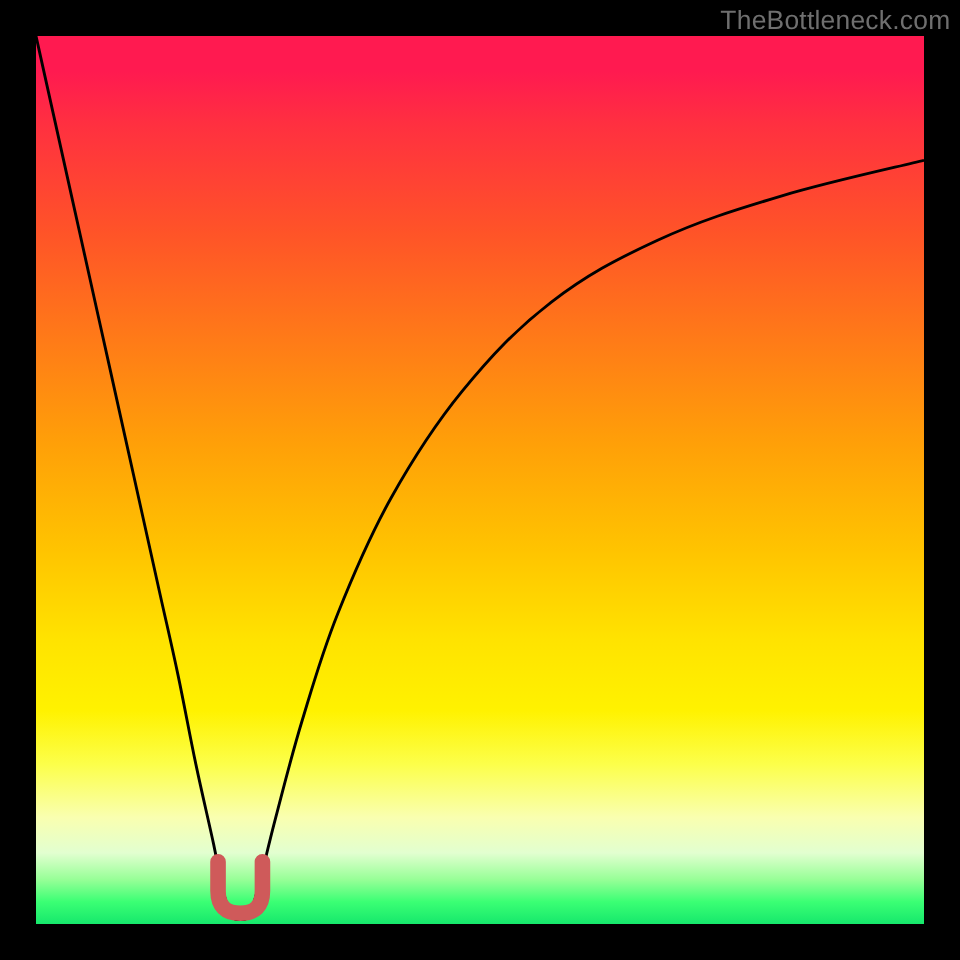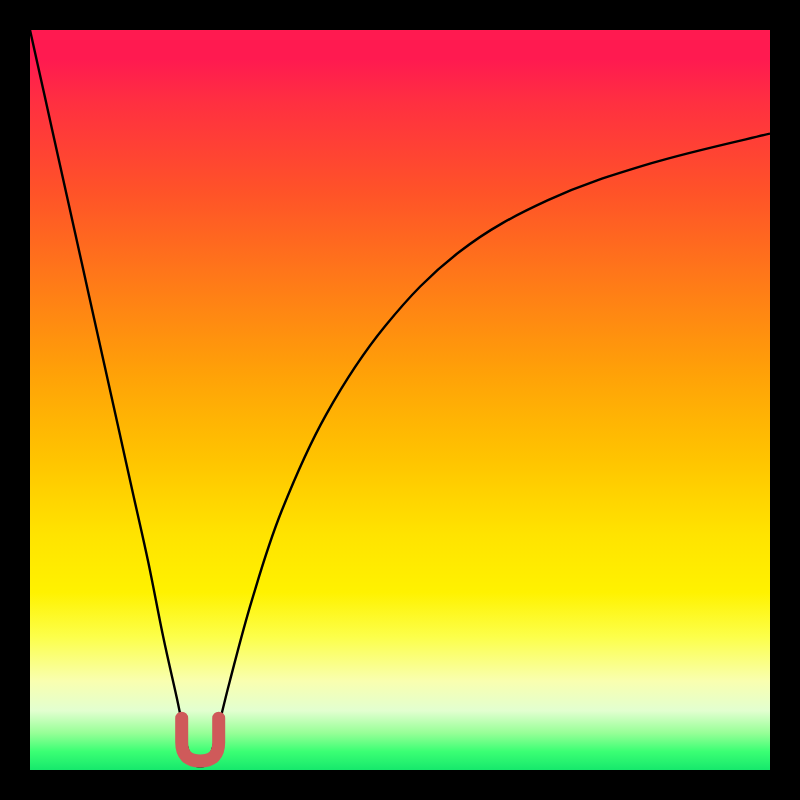--- a/index.html
+++ b/index.html
@@ -59,20 +59,21 @@
     letter-spacing: 0.2px;
     user-select: none;
     white-space: nowrap;
   }
 </style>
 </head>
 <body>
 
 <div class="frame">
 
+  <div class="watermark">TheBottleneck.com</div>
 
   <div class="plot">
     <svg class="svg-layer" viewBox="0 0 740 740" preserveAspectRatio="none">
       <path fill="none" stroke="#000000" stroke-width="2.4" d="M 0.00 0.00 C 2.66 11.99, 9.47 42.62, 14.80 66.60 C 20.13 90.58, 24.27 109.22, 29.60 133.20 C 34.93 157.18, 39.07 175.82, 44.40 199.80 C 49.73 223.78, 53.87 242.42, 59.20 266.40 C 64.53 290.38, 68.67 309.02, 74.00 333.00 C 79.33 356.98, 83.47 375.62, 88.80 399.60 C 94.13 423.58, 98.27 442.22, 103.60 466.20 C 108.93 490.18, 113.07 507.49, 118.40 532.80 C 123.73 558.11, 127.87 581.49, 133.20 606.80 C 138.53 632.11, 144.00 654.75, 148.00 673.40 C 152.00 692.05, 152.74 699.74, 155.40 710.40 C 158.06 721.06, 160.14 727.94, 162.80 732.60 C 165.46 737.26, 167.54 736.30, 170.20 736.30 C 172.86 736.30, 174.94 737.26, 177.60 732.60 C 180.26 727.94, 181.00 725.05, 185.00 710.40 C 189.00 695.75, 193.14 676.51, 199.80 651.20 C 206.46 625.89, 212.68 600.44, 222.00 569.80 C 231.32 539.16, 238.28 514.30, 251.60 481.00 C 264.92 447.70, 277.35 418.10, 296.00 384.80 C 314.65 351.50, 331.22 325.30, 355.20 296.00 C 379.18 266.70, 399.90 244.64, 429.20 222.00 C 458.50 199.36, 483.37 186.18, 518.00 170.20 C 552.63 154.22, 581.64 145.19, 621.60 133.20 C 661.56 121.21, 718.69 108.93, 740.00 103.60"></path>
       <path fill="none" stroke="#cf5a5a" stroke-width="13" stroke-linecap="round" stroke-linejoin="round" d="M 151.7 688.2 L 151.7 712.5 Q 151.7 731.0 170.2 731.0 Q 188.7 731.0 188.7 712.5 L 188.7 688.2"></path>
     </svg>
   </div>
 
 </div>
 

